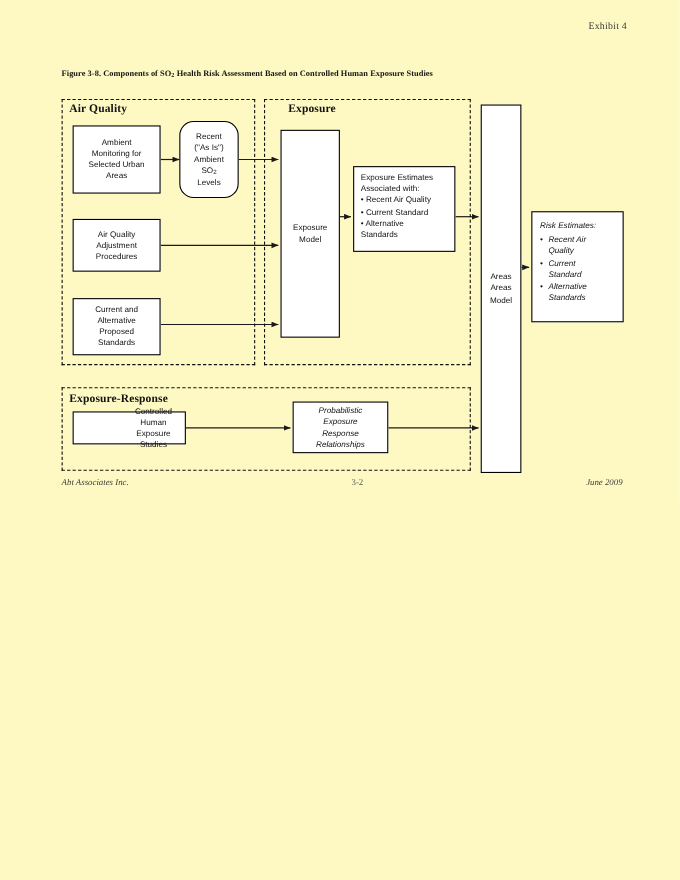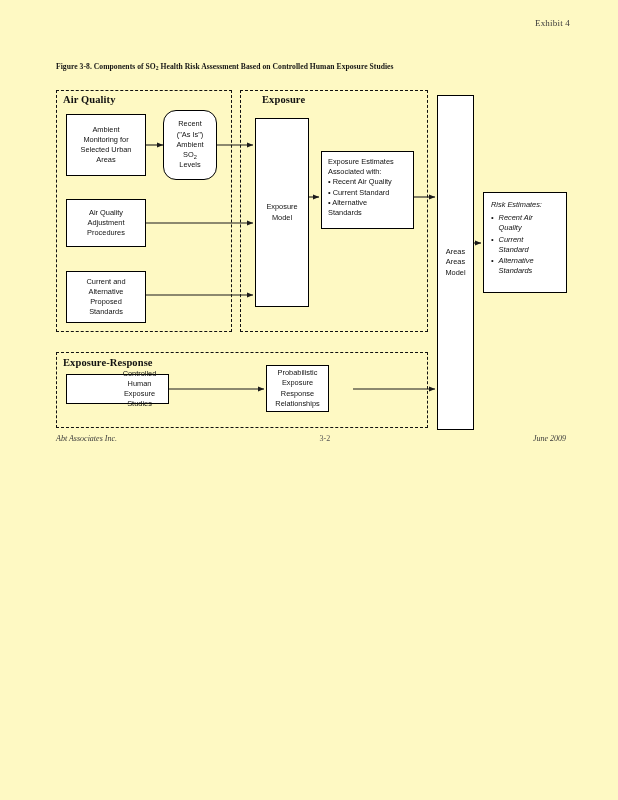--- a/index.html
+++ b/index.html
@@ -257,21 +257,21 @@
       </span>
     </div>
 
     <div class="box" style="left:66px; top:374px; width:103px; height:30px;padding-left:47px;">
       <span class="inner">
         <span>Controlled Human</span><br>
         <span>Exposure Studies</span>
       </span>
     </div>
 
-    <div class="box" style="left:266px; top:365px; width:63px; height:47px;">
+    <div class="box" style="left:266px; top:365px; width:87px; height:47px;font-style:italic;">
       <span class="inner">
         <span>Probabilistic</span><br>
         <span>Exposure</span><br>
         <span>Response</span><br>
         <span>Relationships</span>
       </span>
     </div>
 
   </div>
 

